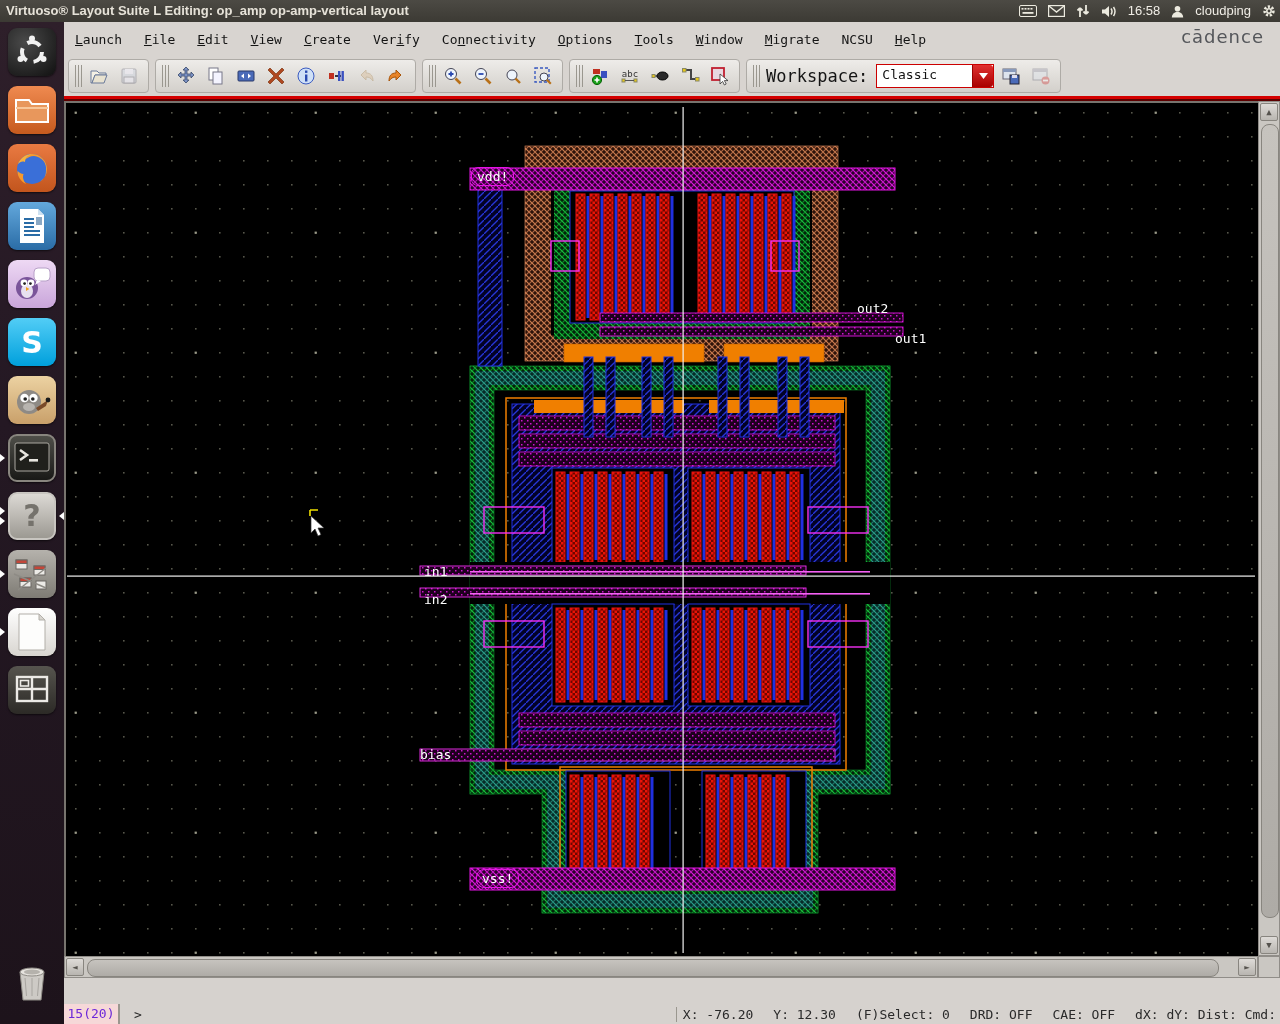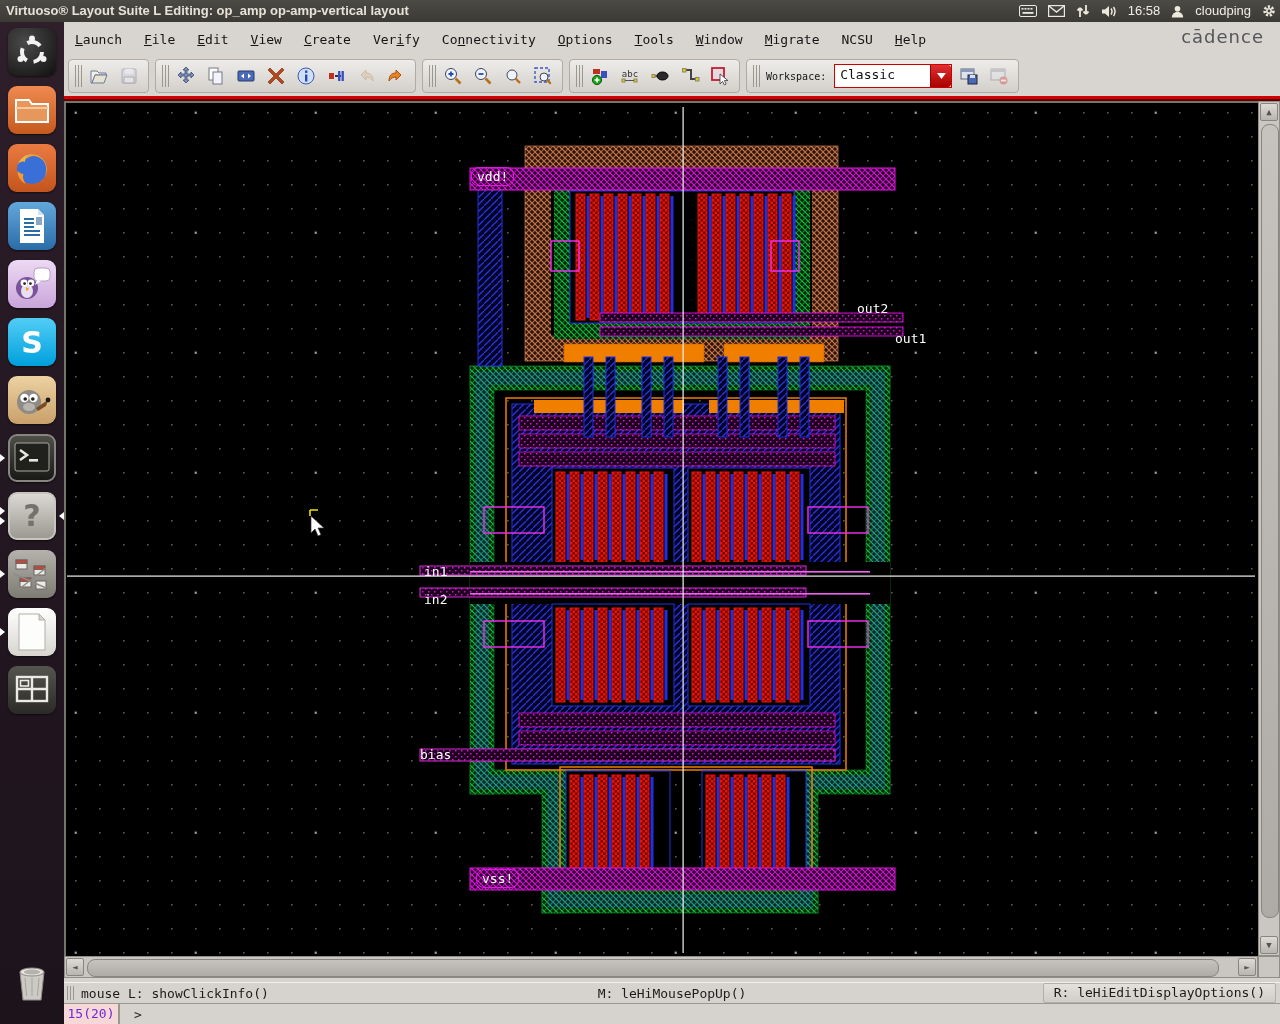--- a/index.html
+++ b/index.html
@@ -35,21 +35,21 @@
   #brand{position:absolute;right:16px;top:4px;font-family:"DejaVu Sans",sans-serif;
     font-size:18px;color:#54565a;letter-spacing:1px;}
 
   #toolbar{left:64px;top:56px;width:1216px;height:40px;background:#d8d4d0;
     display:flex;align-items:center;gap:6px;padding-left:4px;box-sizing:border-box;}
   .tgrp{display:flex;align-items:center;gap:4px;height:32px;padding:0 6px;
     background:linear-gradient(#eeece9,#d3d0cb);border:1px solid #aeaba6;border-radius:4px;}
   .tsep{width:7px;height:22px;background:repeating-linear-gradient(90deg,#9a978f 0 1px,transparent 1px 3px);}
   .tbi{width:26px;height:26px;display:flex;align-items:center;justify-content:center;border-radius:3px;}
   .tbi.dis{opacity:.4;}
-  #ws-label{font-size:10px;color:#141414;margin:0 4px 0 2px;}
+  #ws-label{font-size:17px;color:#141414;margin:0 4px 0 2px;}
   #ws-dd{display:flex;width:116px;height:22px;border:1px solid #c00;background:#fff;}
   #ws-val{flex:1;font-size:13px;line-height:20px;padding-left:5px;color:#111;}
   #ws-btn{width:20px;background:linear-gradient(#e03030,#a80000);border-left:1px solid #900;
     display:flex;align-items:center;justify-content:center;border-radius:0 3px 3px 0;}
   #redline{left:64px;top:96px;width:1216px;height:5px;background:#d40000;border-bottom:2px solid #5c0000;box-sizing:border-box;}
 
   
   #canvas{left:64px;top:101px;width:1194px;height:855px;background:#000;}
   .clabel{position:absolute;color:#fff;font-size:13px;line-height:15px;white-space:nowrap;}
   .clabel.boxed{border:1px solid #e414e4;padding:1px 5px;}
@@ -682,24 +682,26 @@
     <div class="sbthumb" style="left:2px;top:22px;width:16px;height:792px;"></div>
     <div class="sbbtn" style="left:1px;bottom:1px;">▼</div>
   </div>
   <div id="hscroll" class="abs sb">
     <div class="sbbtn" style="left:1px;top:1px;">◄</div>
     <div class="sbthumb" style="left:22px;top:2px;height:16px;width:1130px;"></div>
     <div class="sbbtn" style="right:1px;top:1px;">►</div>
   </div>
   <div id="sbcorner" class="abs"></div>
 
-  <div id="status1" class="abs">
-    <span class="grip"></span>
-    <span>mouse L: showClickInfo()</span>
-    <span id="st-mid">M: leHiMousePopUp()</span>
-    <span id="st-right">R: leHiEditDisplayOptions()</span>
-  </div>
   <div id="status2" class="abs">
     <span id="cmd-counter">15(20)</span>
     <span id="cmd-prompt">&gt;</span>
+    <span id="cmd-right">
+      <span>X: -76.20</span>
+      <span>Y: 12.30</span>
+      <span>(F)Select: 0</span>
+      <span>DRD: OFF</span>
+      <span>CAE: OFF</span>
+      <span>dX: dY: Dist: Cmd:</span>
+    </span>
   </div>
 
 </div>
 
 </body></html>

